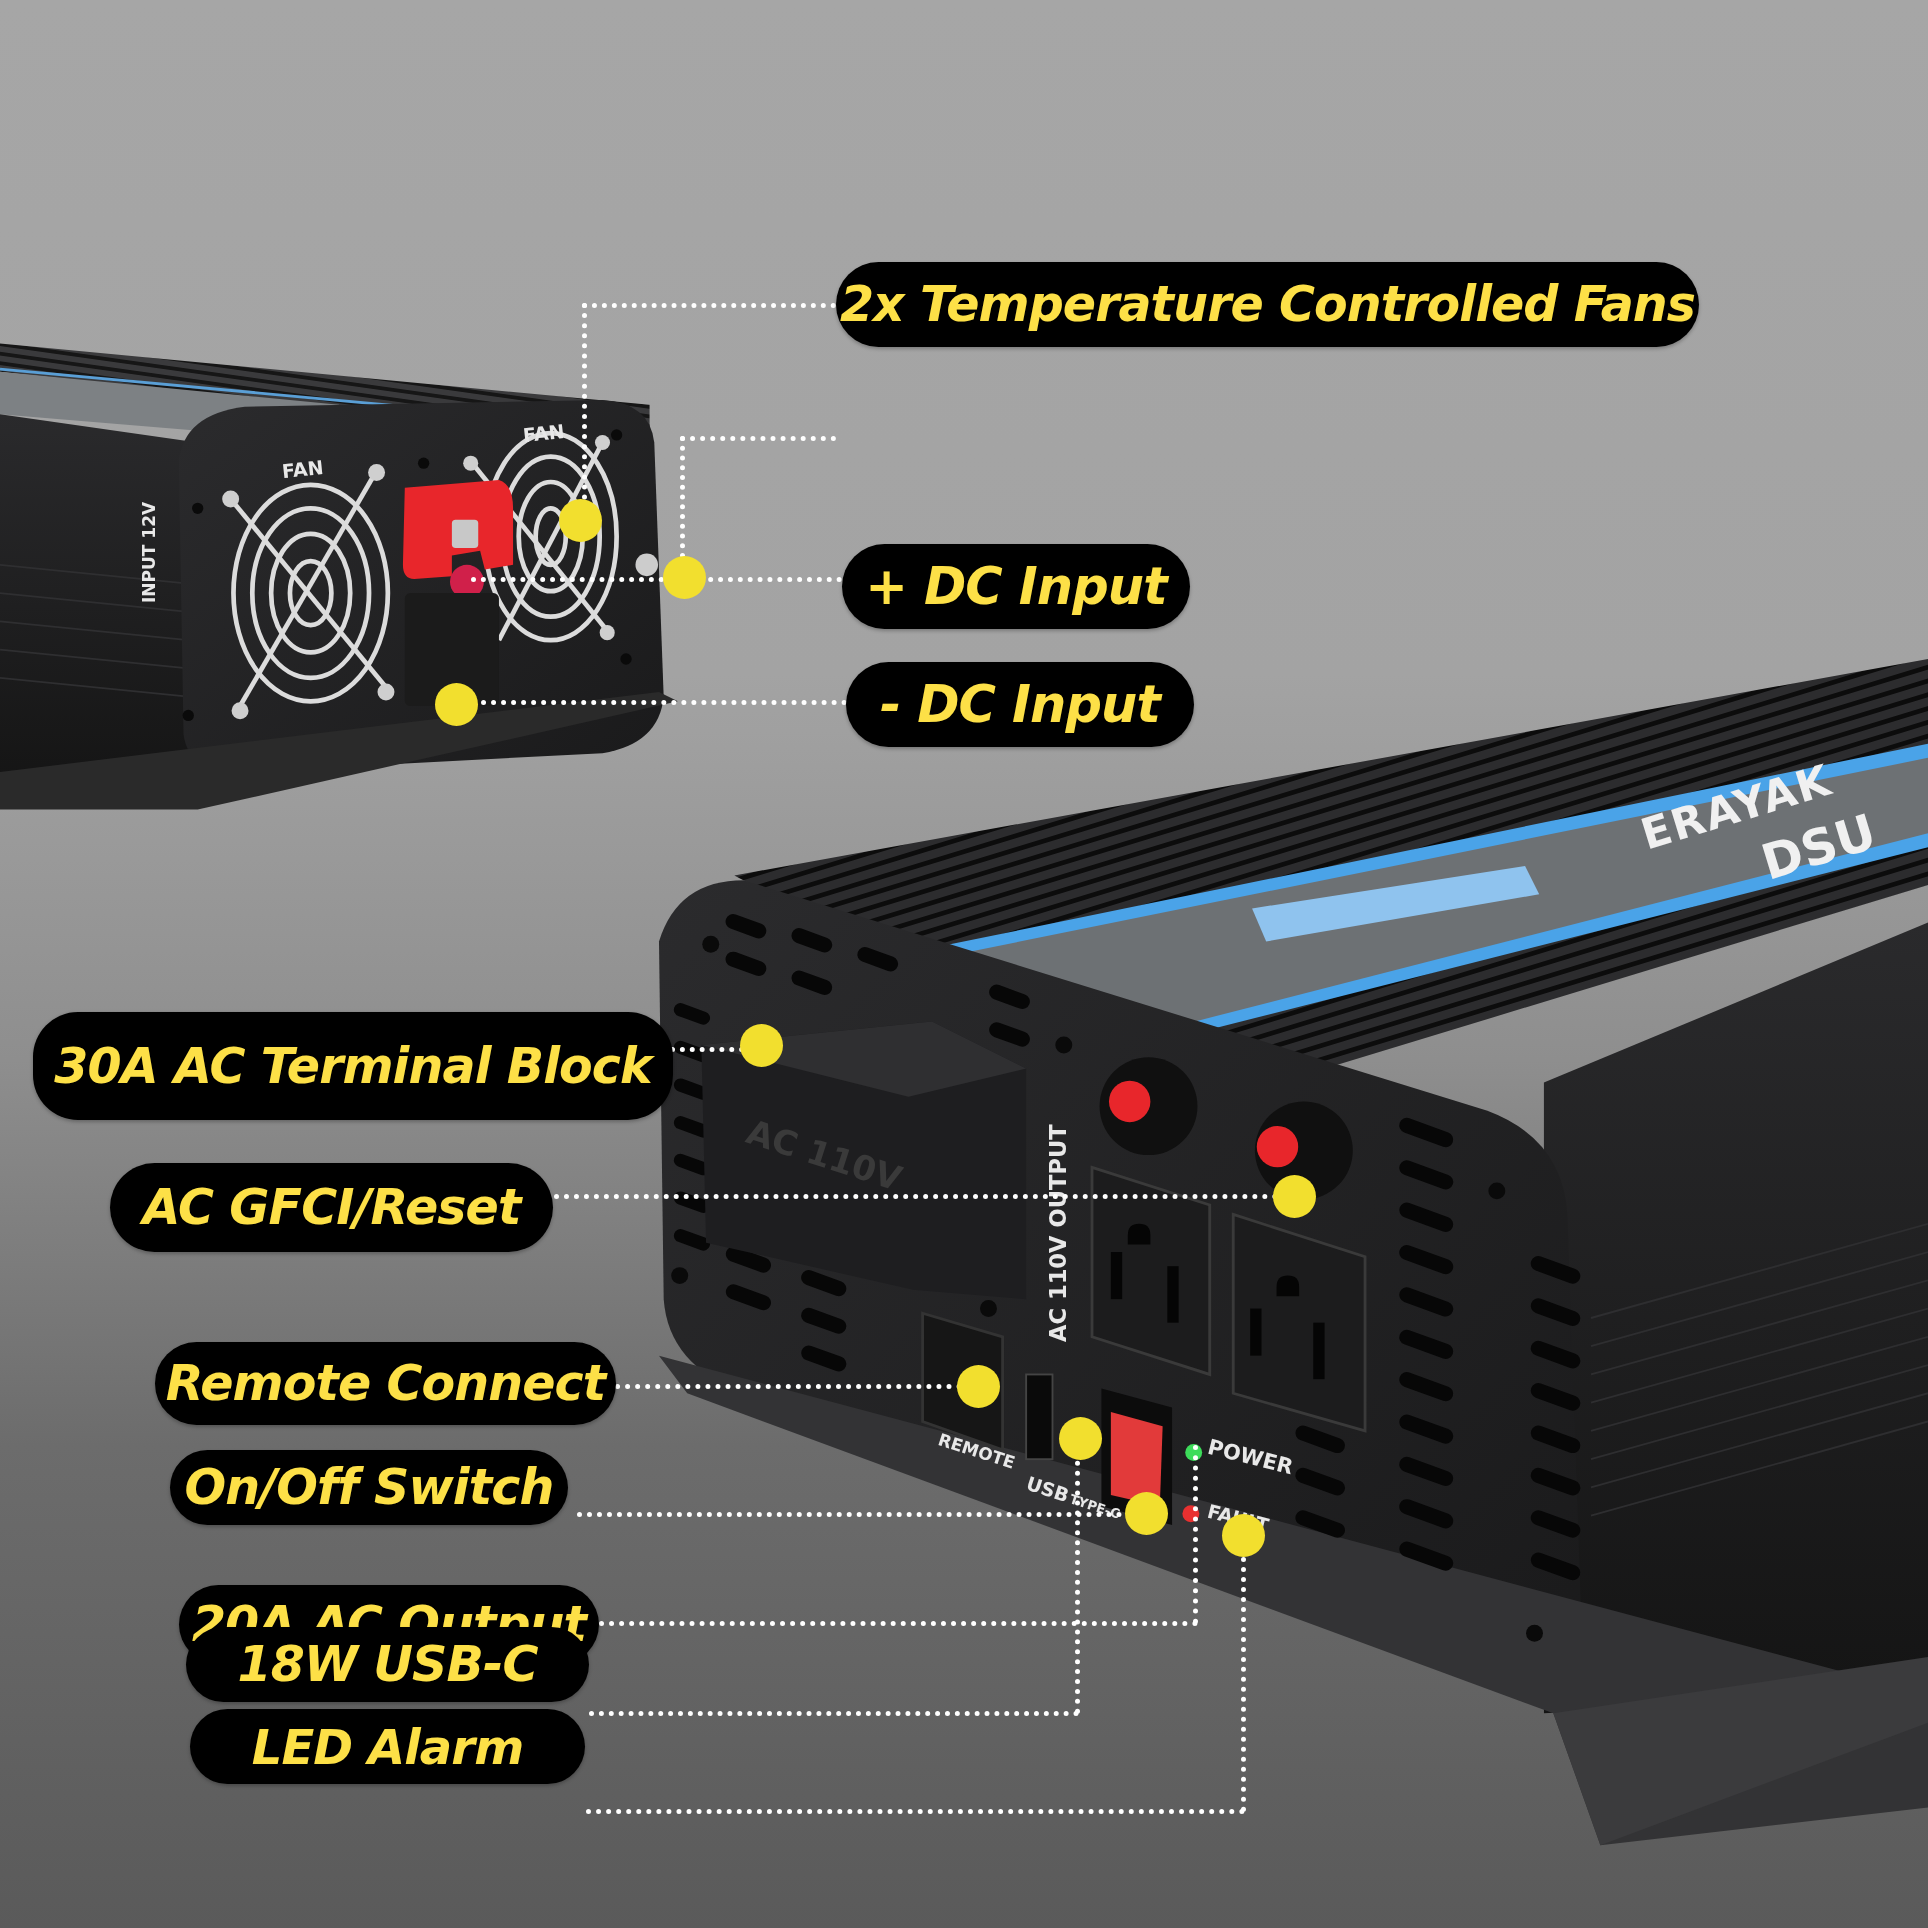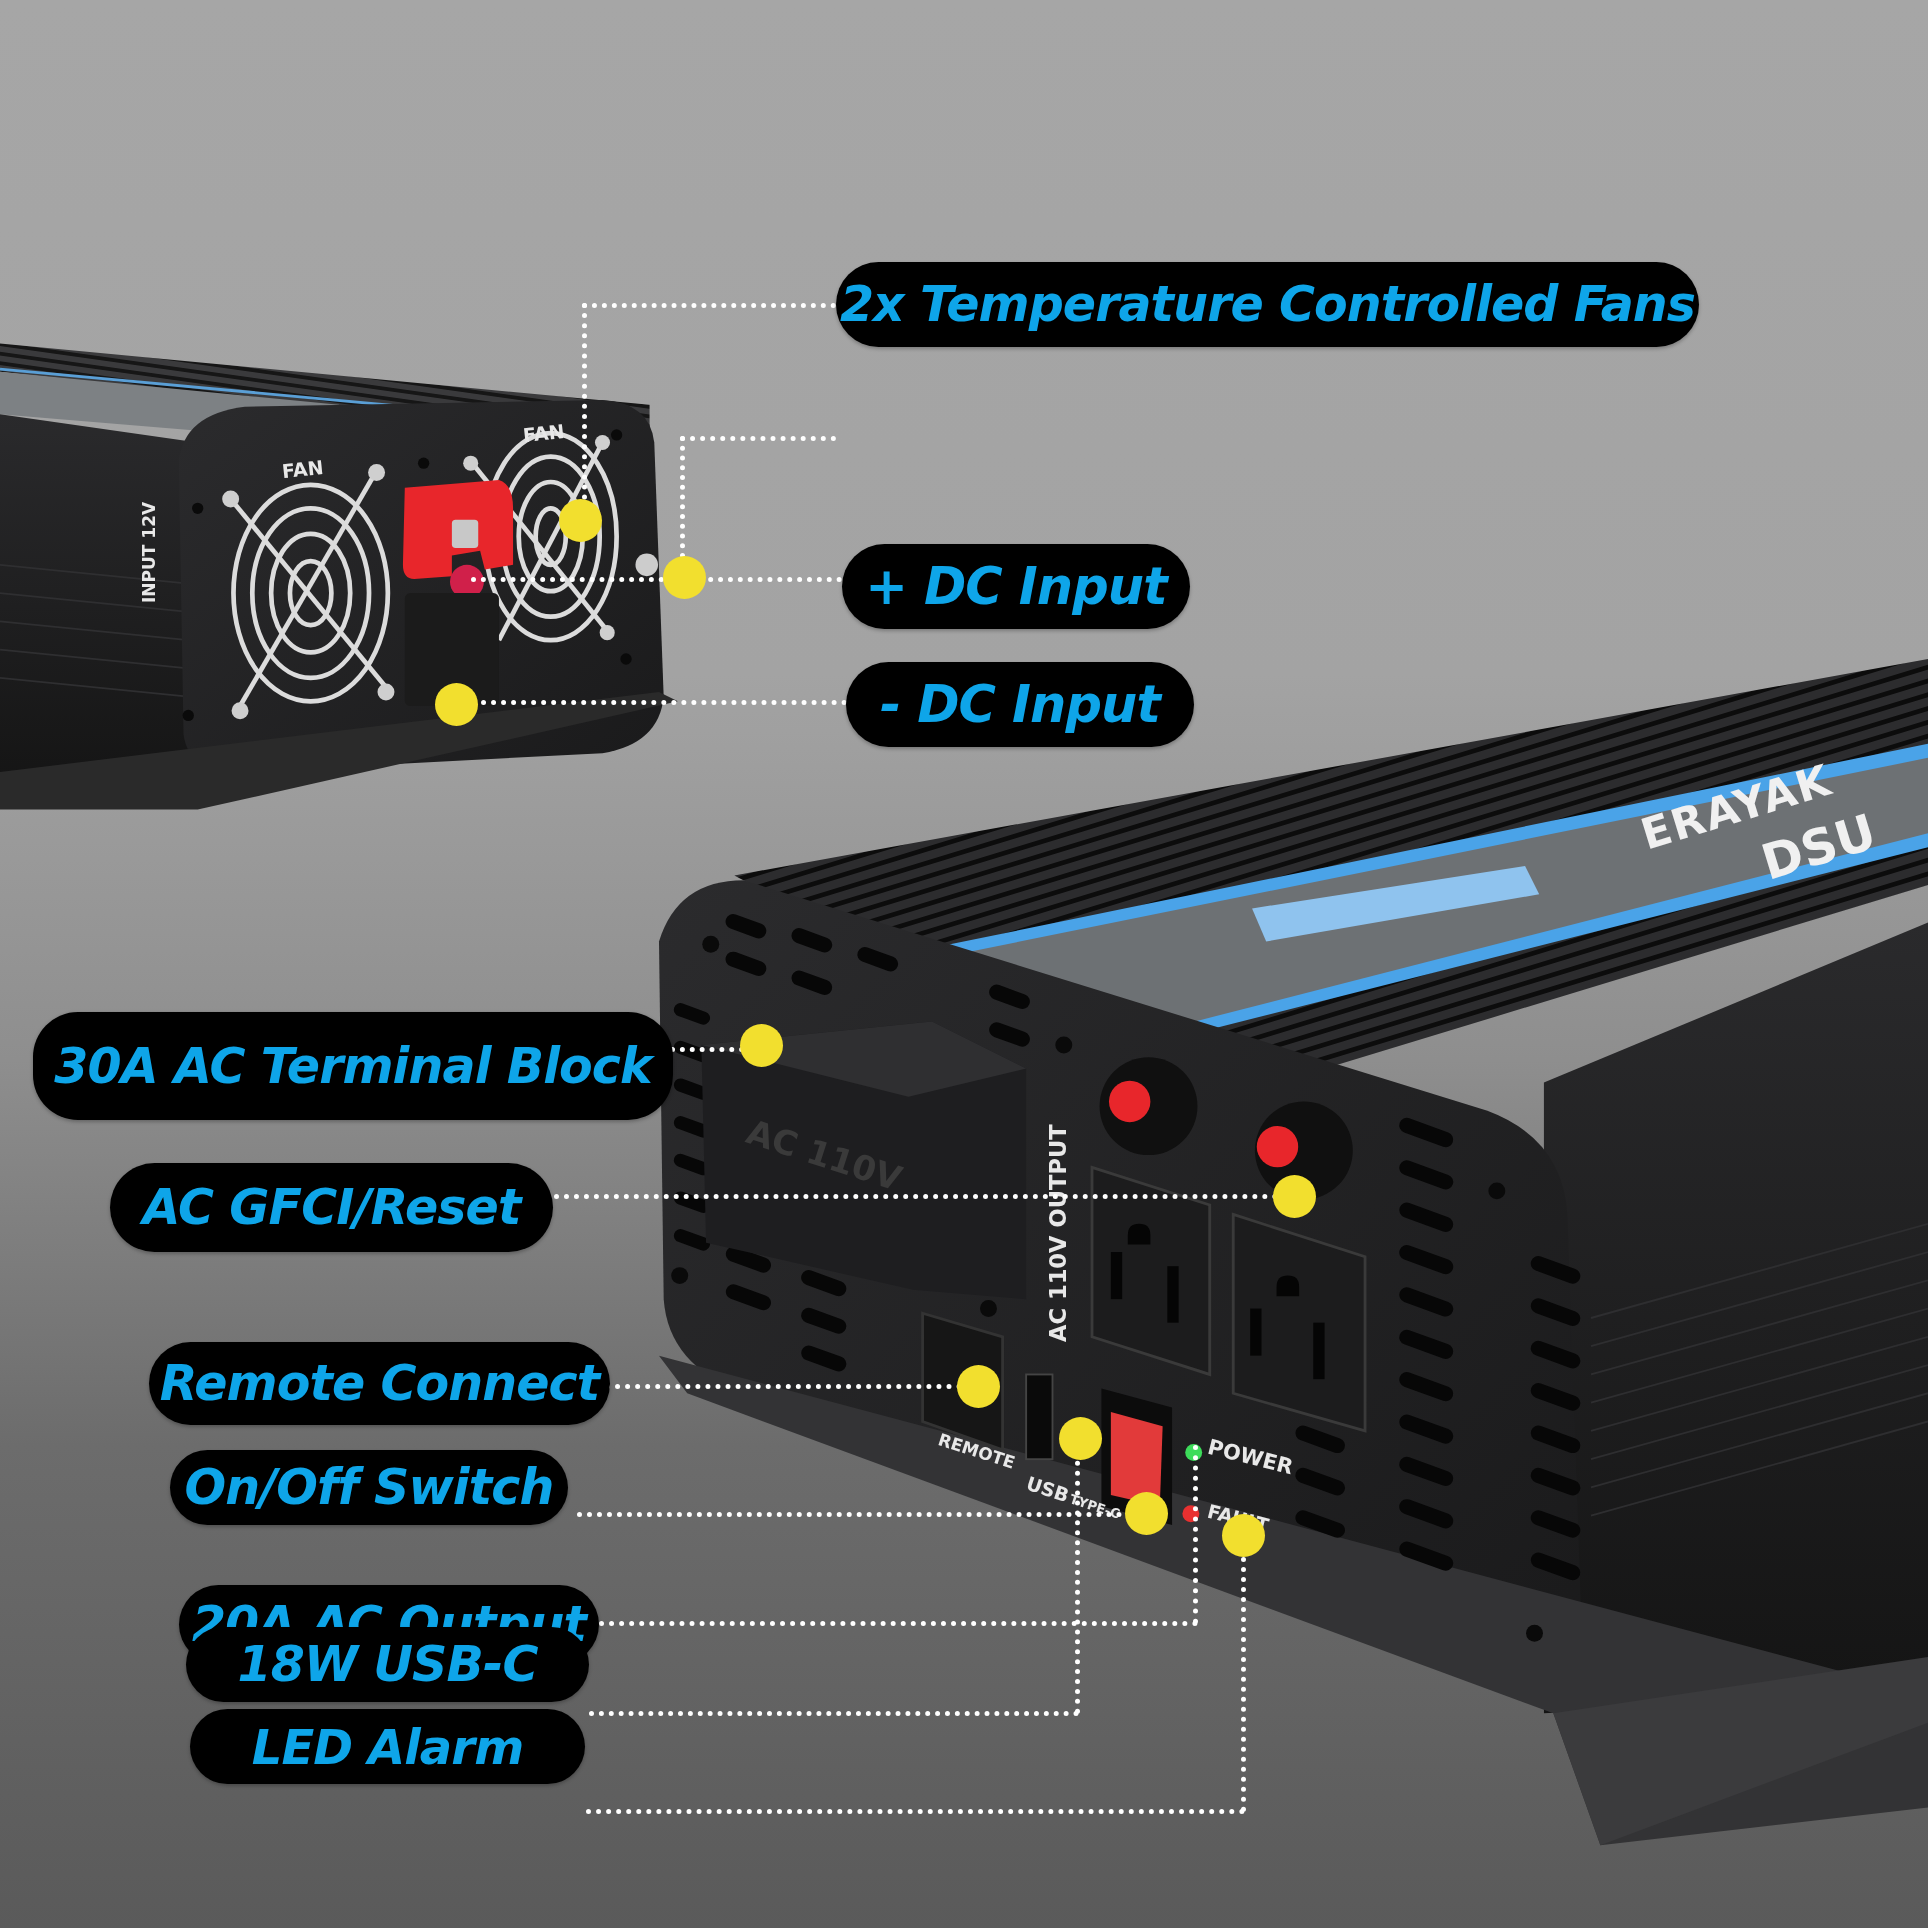--- a/index.html
+++ b/index.html
@@ -1,21 +1,21 @@
 <!DOCTYPE html>
 <html style="font-size:15px"><head>
 <meta charset="utf-8">
 <style>
   html, body { margin:0; padding:0; }
   body { width:1928px; height:1928px; overflow:hidden; position:relative;
     background: linear-gradient(180deg, #a6a6a6 0%, #a3a3a3 35%, #8e8e8e 55%, #6c6c6c 75%, #5a5a5a 100%);
     font-family: "DejaVu Sans", "Liberation Sans", sans-serif; }
   .stage { position:absolute; left:0; top:0; width:1928px; height:1928px; }
   svg.art { position:absolute; left:0; top:0; }
-  .pill { position:absolute; background:#000; border-radius:45px; color:#0ea5e9;
+  .pill { position:absolute; background:#000; border-radius:45px; color:#fde047;
     font-family:"DejaVu Sans", "Liberation Sans", sans-serif; font-weight:bold; font-style:italic;
     display:flex; align-items:center; justify-content:center; letter-spacing:-0.9px;
     box-shadow: 0 1.9px 3.8px rgba(0,0,0,0.25); white-space:nowrap; }
   .dot { position:absolute; width:43px; height:43px; border-radius:50%; background:#f2df2e; }
   .hline { position:absolute; height:0; border-top:5.6px dotted #fff; }
   .vline { position:absolute; width:0; border-left:5.6px dotted #fff; }
   .lbl-small { position:absolute; color:#e8e8e8; font-family:"DejaVu Sans", sans-serif; font-weight:bold; }
 </style>
 </head>
 <body>
@@ -271,20 +271,20 @@
   <div class="dot" style="left:957px;top:1365px;"></div>
   <div class="dot" style="left:1059px;top:1417px;"></div>
   <div class="dot" style="left:1125px;top:1492px;"></div>
   <div class="dot" style="left:1222px;top:1514px;"></div>
 
   <div class="pill" style="left:836px;top:262px;width:863px;height:85px;font-size:49px;">2x Temperature Controlled Fans</div>
   <div class="pill" style="left:842px;top:544px;width:348px;height:85px;font-size:51px;">+ DC Input</div>
   <div class="pill" style="left:846px;top:662px;width:348px;height:85px;font-size:51px;">- DC Input</div>
   <div class="pill" style="left:33px;top:1012px;width:640px;height:108px;font-size:49px;">30A AC Terminal Block</div>
   <div class="pill" style="left:110px;top:1163px;width:443px;height:89px;font-size:49px;">AC GFCI/Reset</div>
-  <div class="pill" style="left:149px;top:1342px;width:461px;height:83px;font-size:49px;text-align:center;">Remote Connect</div>
+  <div class="pill" style="left:155px;top:1342px;width:461px;height:83px;font-size:49px;text-align:center;">Remote Connect</div>
   <div class="pill" style="left:170px;top:1450px;width:398px;height:75px;font-size:49px;">On/Off Switch</div>
   <div class="pill" style="left:179px;top:1537px;width:420px;height:79px;font-size:49px;margin-top:48px;">20A AC Output</div>
   <div class="pill" style="left:186px;top:1627px;width:403px;height:75px;font-size:49px;">18W USB-C</div>
   <div class="pill" style="left:190px;top:1709px;width:395px;height:75px;font-size:48px;text-align:center;">LED Alarm</div>
 
 </div>
 
 
 </body></html>

